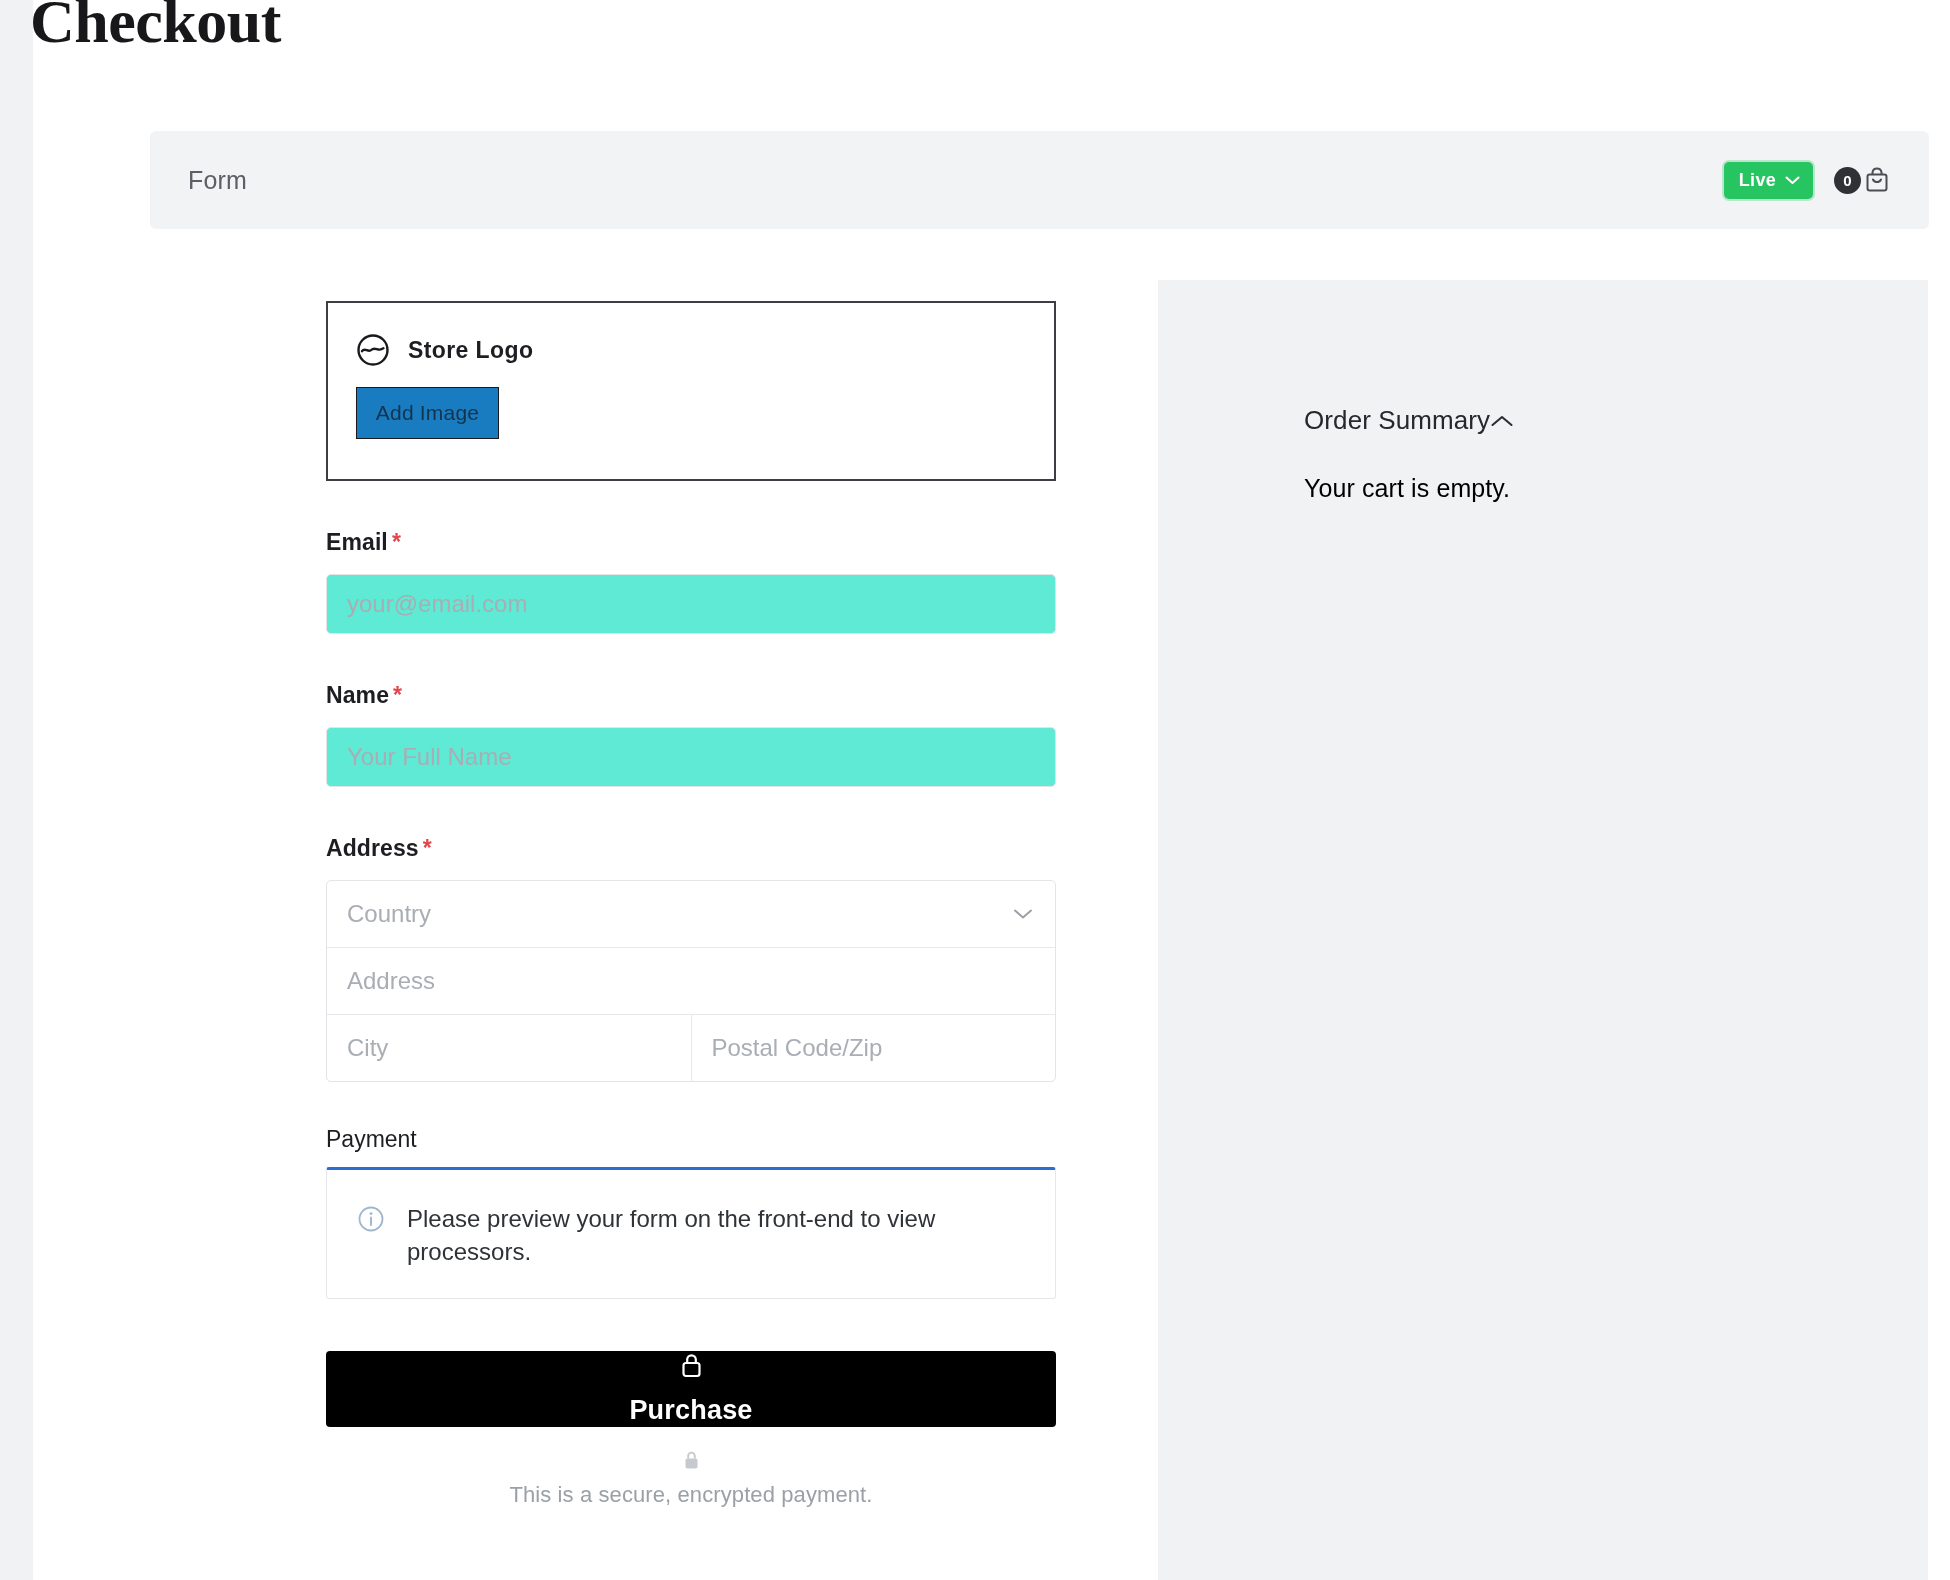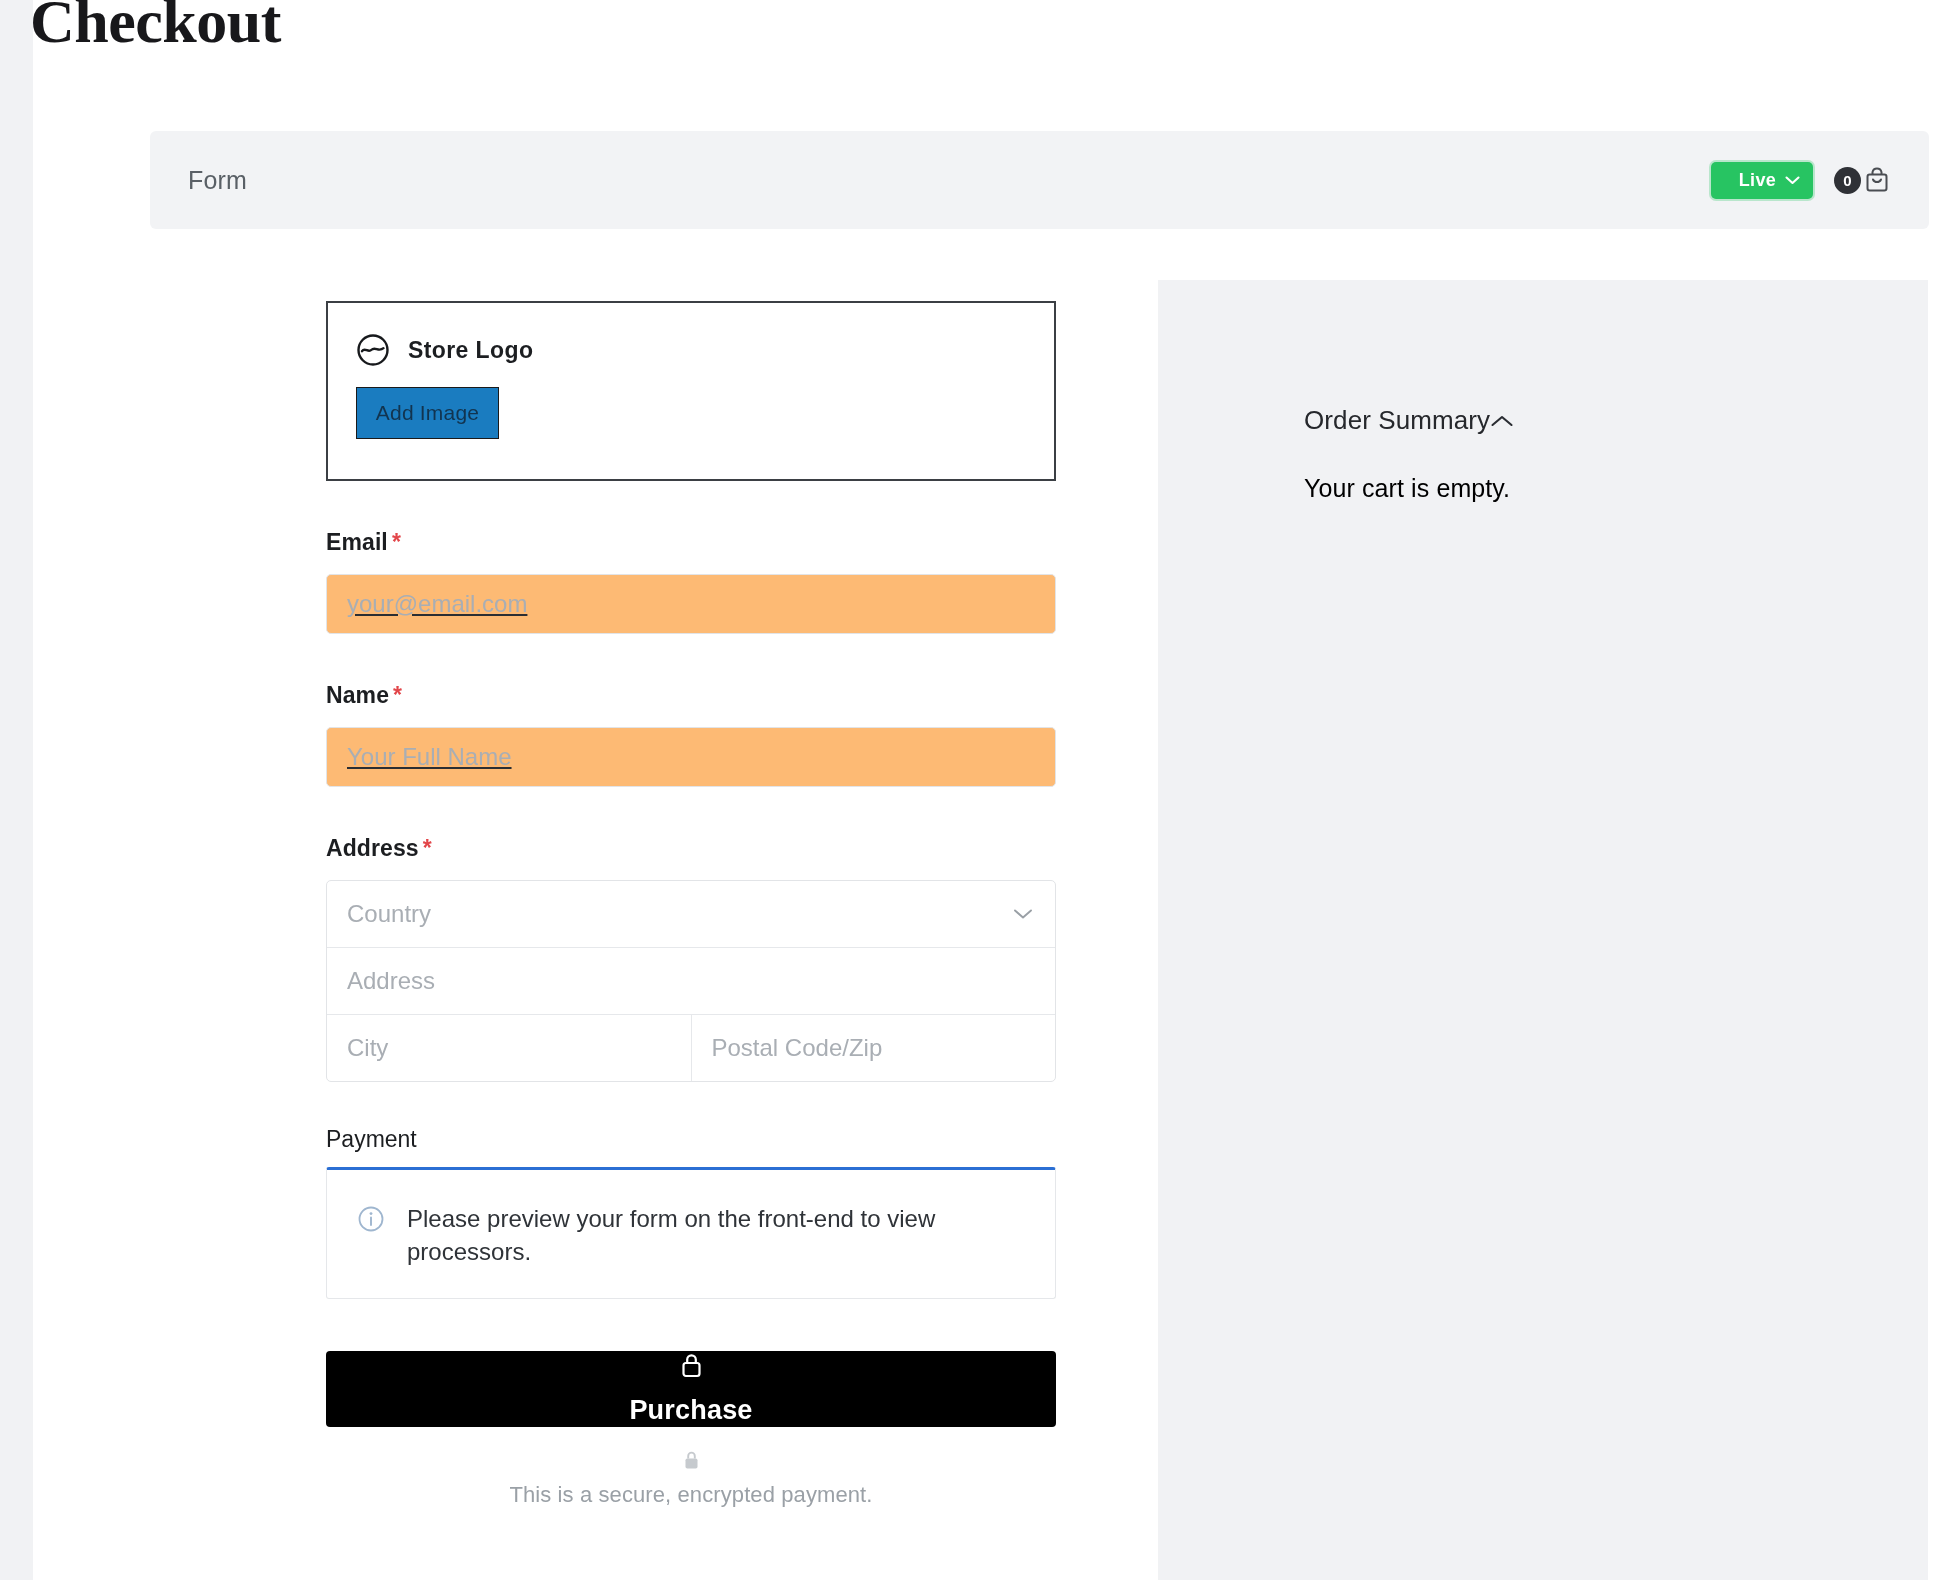--- a/index.html
+++ b/index.html
@@ -63,21 +63,21 @@
     margin-left: auto;
     display: flex;
     align-items: center;
     gap: 21px;
   }
   .live-badge {
     background: #27c462;
     color: #ffffff;
     border-radius: 5px;
     height: 37px;
-    padding: 0 13px 0 28px;
+    padding: 0 13px 0 15px;
     display: flex;
     align-items: center;
     gap: 9px;
     font-size: 18px;
     font-weight: 700;
     letter-spacing: 0.3px;
     box-shadow: 0 0 0 2px rgba(39,196,98,0.28);
   }
   .live-badge svg { display: block; }
 
@@ -193,27 +193,26 @@
   .req {
     color: #e2464a;
     font-weight: 700;
     margin-left: 4px;
   }
   .text-input {
     width: 100%;
     height: 60px;
     border: 1px solid #e2e4e7;
     border-radius: 5px;
-    background: #fdba74;
+    background: #5eead4;
     font-family: "Liberation Sans", sans-serif;
     font-size: 24px;
     color: #2b2e33;
     padding: 4px 20px;
     outline: none;
-    text-decoration: underline;
   }
   .text-input::placeholder { color: #a9aeb4; }
 
   
   .addr-group {
     border: 1px solid #e2e4e7;
     border-radius: 5px;
     overflow: hidden;
     background: #ffffff;
   }

